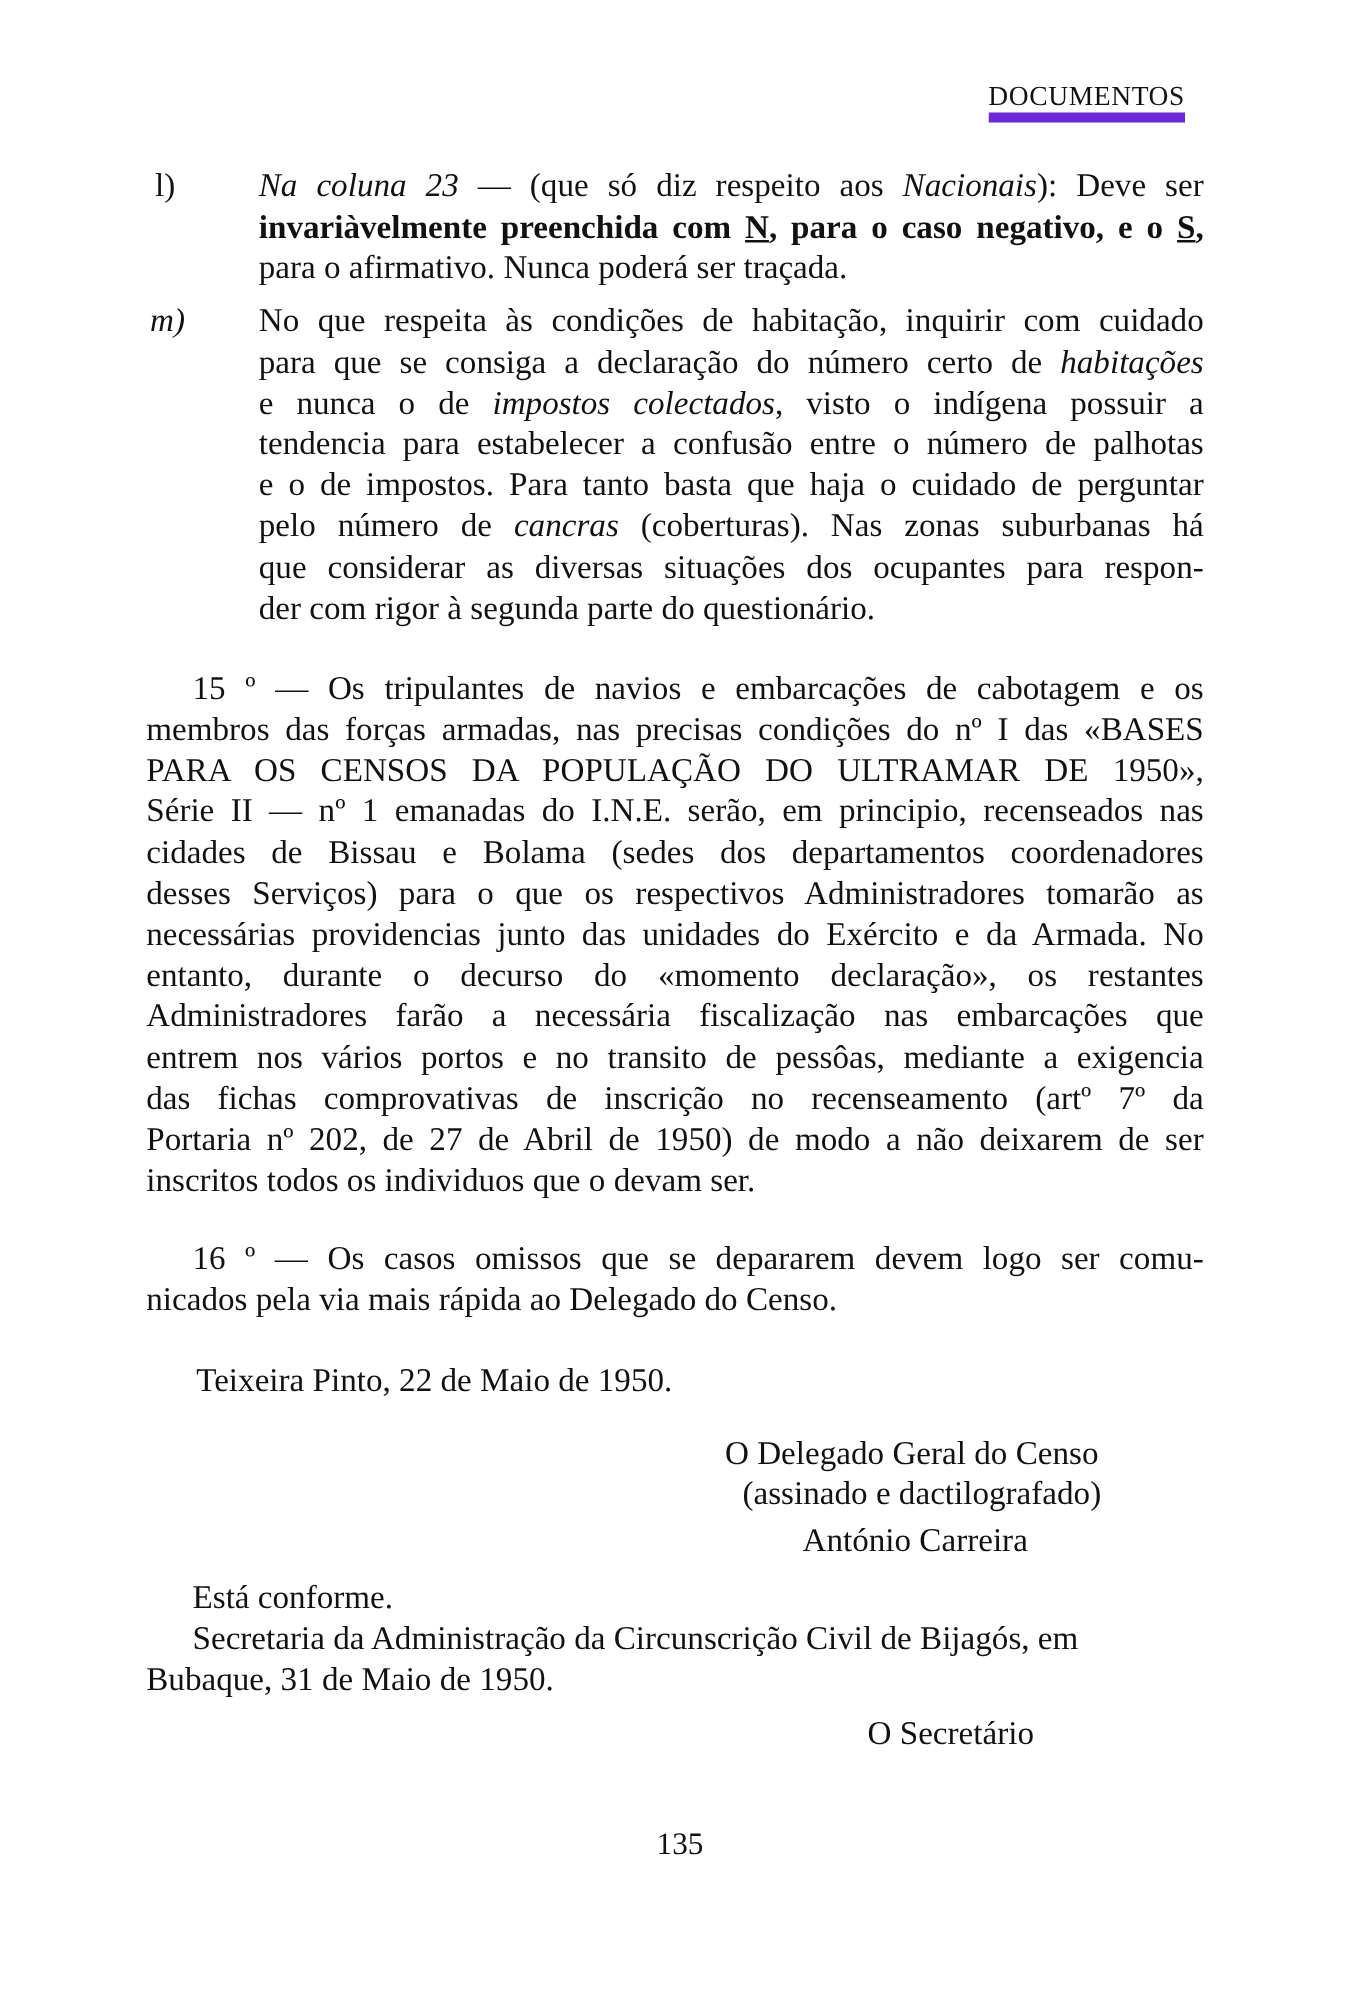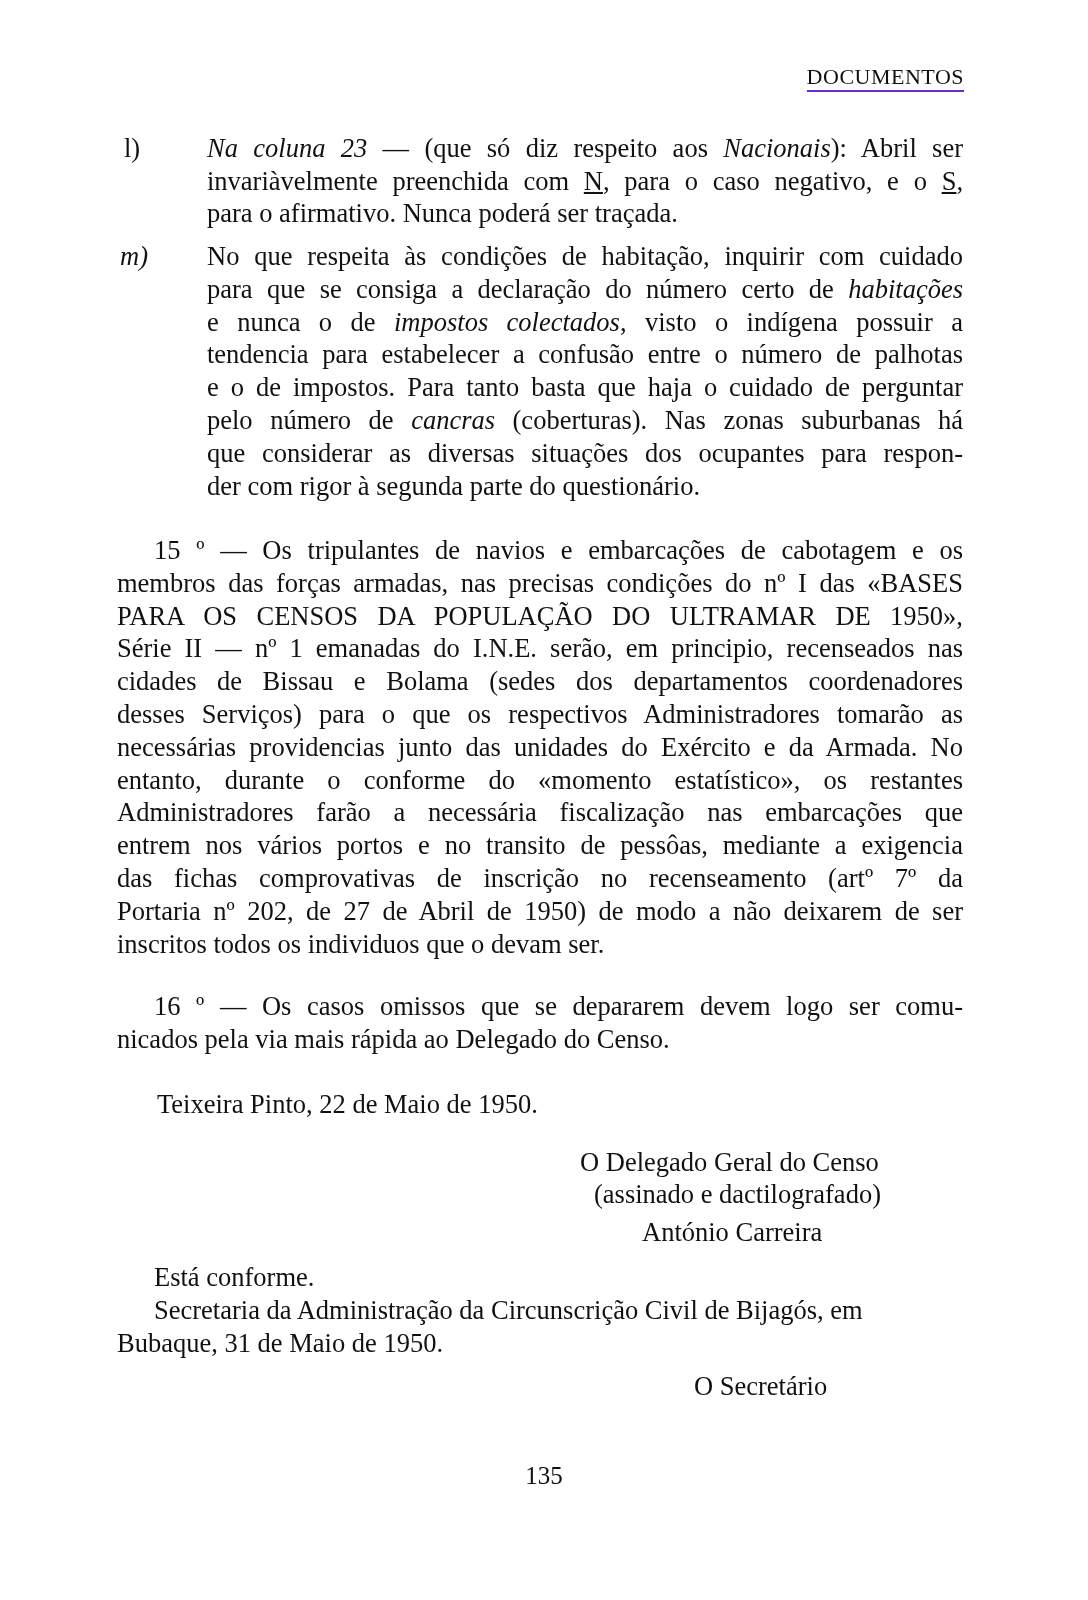--- a/index.html
+++ b/index.html
@@ -3,43 +3,43 @@
 <meta charset="utf-8">
 <style>
   html, body { margin: 0; padding: 0; background: #ffffff; }
   body {
     width: 1088px; height: 1600px; position: relative; overflow: hidden;
     font-family: "Liberation Serif", "DejaVu Serif", serif;
     color: #111111;
   }
   .page { position: absolute; left: 0; top: 0; width: 1088px; height: 1600px; }
   .header {
-    position: absolute; right: 124px; top: 64px;
+    position: absolute; right: 140px; top: 64px;
     font-size: 22px; letter-spacing: 0.5px;
-    border-bottom: 2px solid #6d28d9; padding-bottom: 0px; line-height: 26px;
+    border-bottom: 8px solid #6d28d9; padding-bottom: 0px; line-height: 26px;
   }
   .line {
     position: absolute; font-size: 26.5px; line-height: 33px; white-space: nowrap;
   }
   .just { text-align: justify; text-align-last: justify; }
   .it { font-style: italic; }
   .u { text-decoration: underline; }
   .label { position: absolute; font-size: 26.5px; line-height: 33px; }
   .pageno { position: absolute; left: 0; width: 1088px; text-align: center; top: 1462px; font-size: 25px; }
 </style>
 </head>
 <body>
 
 <div class="page">
   <div class="header">DOCUMENTOS</div>
 
   <div class="label" style="left:124px; top:132px;">l)</div>
   <div id="item-l">
-      <div class="line just" style="left: 207px; top: 132px; width: 756px;"><span class="it">Na coluna 23</span><span> — (que só diz respeito aos </span><span class="it">Nacionais</span><span>): Abril ser</span></div>
-      <div class="line just" style="left: 207px; top: 164.5px; width: 756px;"><span>invariàvelmente preenchida com </span><span class="u">N</span><span>, para o caso negativo, e o </span><span class="u">S</span><span>,</span></div>
+      <div class="line just" style="left: 207px; top: 132px; width: 756px;"><span class="it">Na coluna 23</span><span> — (que só diz respeito aos </span><span class="it">Nacionais</span><span>): Deve ser</span></div>
+      <div class="line just" style="left: 207px; top: 164.5px; width: 756px; font-weight: bold;"><span>invariàvelmente preenchida com </span><span class="u">N</span><span>, para o caso negativo, e o </span><span class="u">S</span><span>,</span></div>
       <div class="line" style="left: 207px; top: 197px;"><span>para o afirmativo. Nunca poderá ser traçada.</span></div>
     </div>
 
   <div class="label it" style="left:120px; top:240px;">m)</div>
   <div id="item-m">
       <div class="line just" style="left: 207px; top: 240px; width: 756px;"><span>No que respeita às condições de habitação, inquirir com cuidado</span></div>
       <div class="line just" style="left: 207px; top: 272.8px; width: 756px;"><span>para que se consiga a declaração do número certo de </span><span class="it">habitações</span></div>
       <div class="line just" style="left: 207px; top: 305.6px; width: 756px;"><span>e nunca o de </span><span class="it">impostos colectados</span><span>, visto o indígena possuir a</span></div>
       <div class="line just" style="left: 207px; top: 338.4px; width: 756px;"><span>tendencia para estabelecer a confusão entre o número de palhotas</span></div>
       <div class="line just" style="left: 207px; top: 371.2px; width: 756px;"><span>e o de impostos. Para tanto basta que haja o cuidado de perguntar</span></div>
@@ -49,21 +49,21 @@
     </div>
 
   <div id="sec-15">
       <div class="line just" style="left: 154px; top: 534px; width: 809px;"><span>15 º — Os tripulantes de navios e embarcações de cabotagem e os</span></div>
       <div class="line just" style="left: 117px; top: 566.8px; width: 846px;"><span>membros das forças armadas, nas precisas condições do nº I das «BASES</span></div>
       <div class="line just" style="left: 117px; top: 599.6px; width: 846px;"><span>PARA OS CENSOS DA POPULAÇÃO DO ULTRAMAR DE 1950»,</span></div>
       <div class="line just" style="left: 117px; top: 632.4px; width: 846px; font-family: Liberation Serif, serif;"><span>Série II — nº 1 emanadas do I.N.E. serão, em principio, recenseados nas</span></div>
       <div class="line just" style="left: 117px; top: 665.2px; width: 846px;"><span>cidades de Bissau e Bolama (sedes dos departamentos coordenadores</span></div>
       <div class="line just" style="left: 117px; top: 698px; width: 846px;"><span>desses Serviços) para o que os respectivos Administradores tomarão as</span></div>
       <div class="line just" style="left: 117px; top: 730.8px; width: 846px;"><span>necessárias providencias junto das unidades do Exército e da Armada. No</span></div>
-      <div class="line just" style="left: 117px; top: 763.6px; width: 846px;"><span>entanto, durante o conforme do «momento estatístico», os restantes</span></div>
+      <div class="line just" style="left: 117px; top: 763.6px; width: 846px;"><span>entanto, durante o decurso do «momento declaração», os restantes</span></div>
       <div class="line just" style="left: 117px; top: 796.4px; width: 846px;"><span>Administradores farão a necessária fiscalização nas embarcações que</span></div>
       <div class="line just" style="left: 117px; top: 829.2px; width: 846px;"><span>entrem nos vários portos e no transito de pessôas, mediante a exigencia</span></div>
       <div class="line just" style="left: 117px; top: 862px; width: 846px;"><span>das fichas comprovativas de inscrição no recenseamento (artº 7º da</span></div>
       <div class="line just" style="left: 117px; top: 894.8px; width: 846px;"><span>Portaria nº 202, de 27 de Abril de 1950) de modo a não deixarem de ser</span></div>
       <div class="line" style="left: 117px; top: 927.6px;"><span>inscritos todos os individuos que o devam ser.</span></div>
     </div>
   <div id="sec-16">
       <div class="line just" style="left: 154px; top: 990px; width: 809px;"><span>16 º — Os casos omissos que se depararem devem logo ser comu-</span></div>
       <div class="line" style="left: 117px; top: 1023px;"><span>nicados pela via mais rápida ao Delegado do Censo.</span></div>
     </div>

